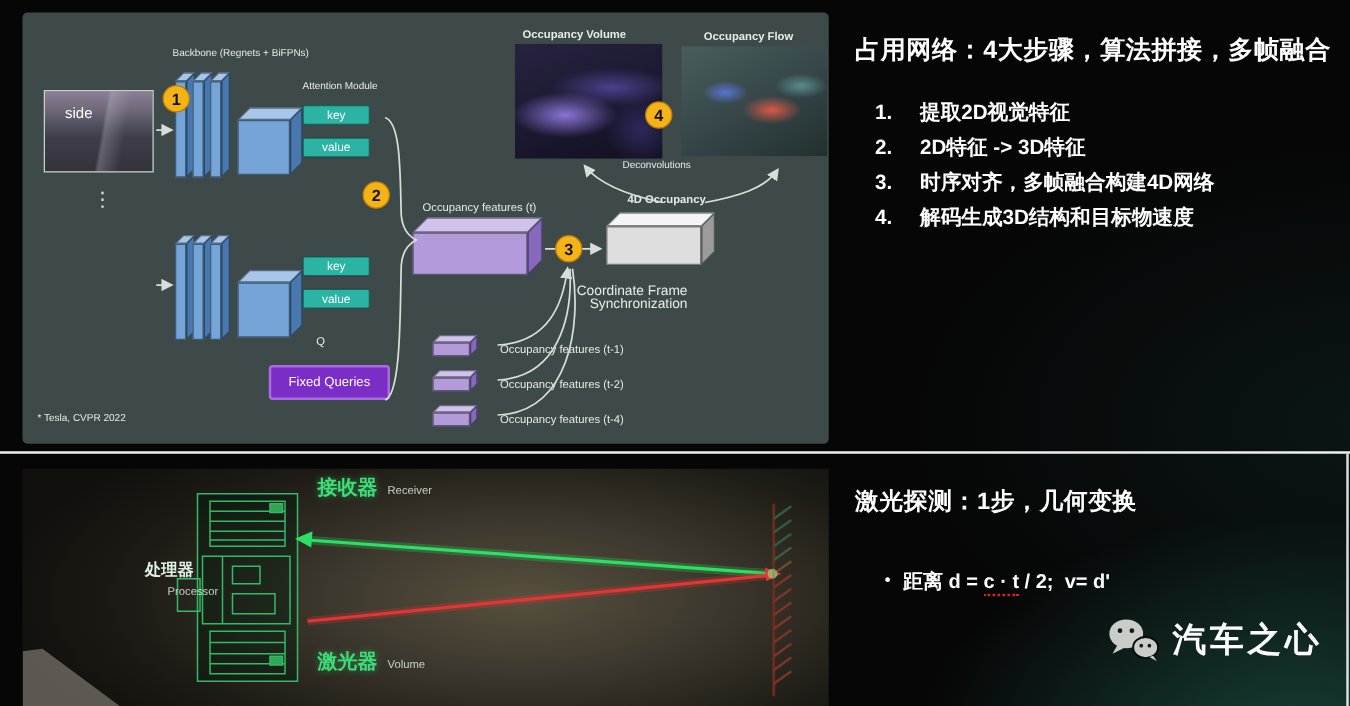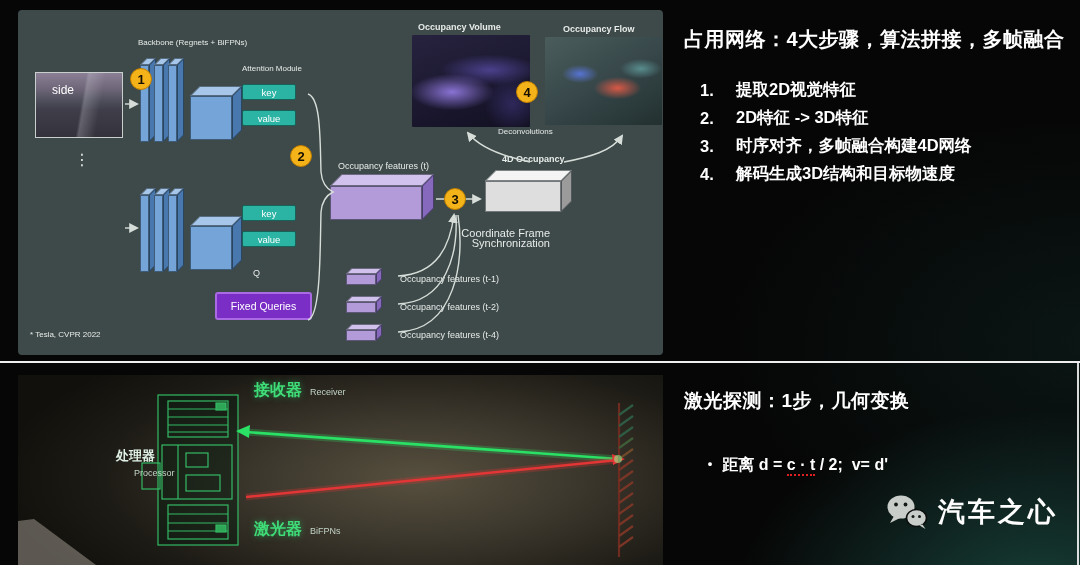--- a/index.html
+++ b/index.html
@@ -269,21 +269,21 @@
         <line x1="601" y1="161" x2="615" y2="151" stroke="#7a3526"></line>
         <line x1="601" y1="172" x2="615" y2="162" stroke="#7a3526"></line>
         <circle cx="600" cy="84" r="4" fill="rgba(140,255,150,.55)" stroke="none"></circle>
       </g>
     </svg>
     <div class="ph-label-cn green-cn" style="left:236px;top:5px;">接收器</div>
     <div class="ph-label-en" style="left:292px;top:12px;">Receiver</div>
     <div class="ph-label-cn pale-cn" style="left:98px;top:72px;">处理器</div>
     <div class="ph-label-en" style="left:116px;top:93px;">Processor</div>
     <div class="ph-label-cn green-cn" style="left:236px;top:144px;">激光器</div>
-    <div class="ph-label-en" style="left:292px;top:151px;">BiFPNs</div>
+    <div class="ph-label-en" style="left:292px;top:151px;">Volume</div>
   </div>
 
   <div class="rt-title">占用网络：4大步骤，算法拼接，多帧融合</div>
   <div class="steps">
     <div class="step">
       <span class="step-num">1.</span>
       <span>提取2D视觉特征</span>
     </div>
     <div class="step">
       <span class="step-num">2.</span>

